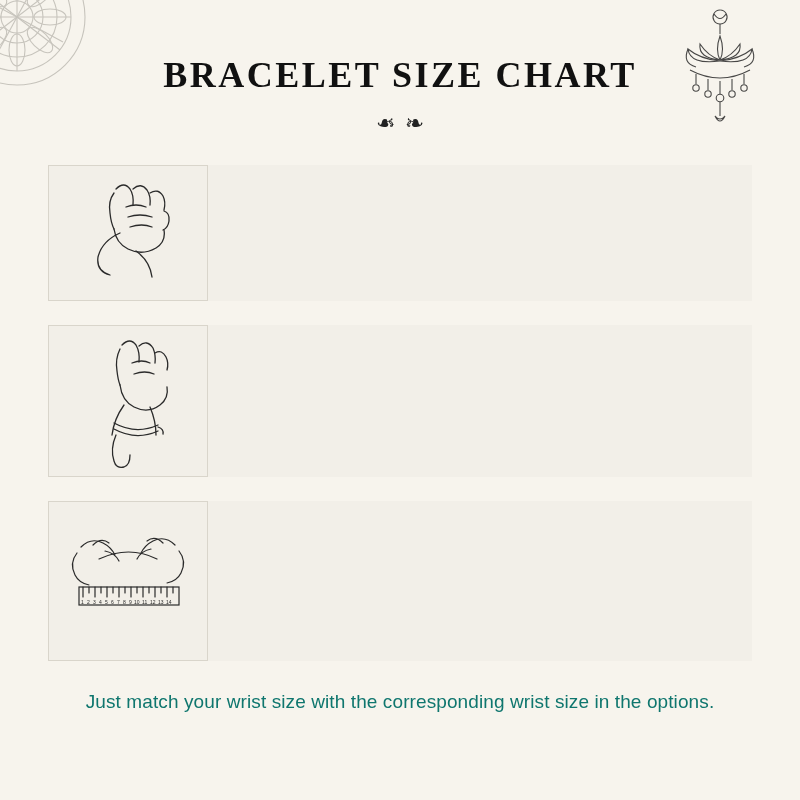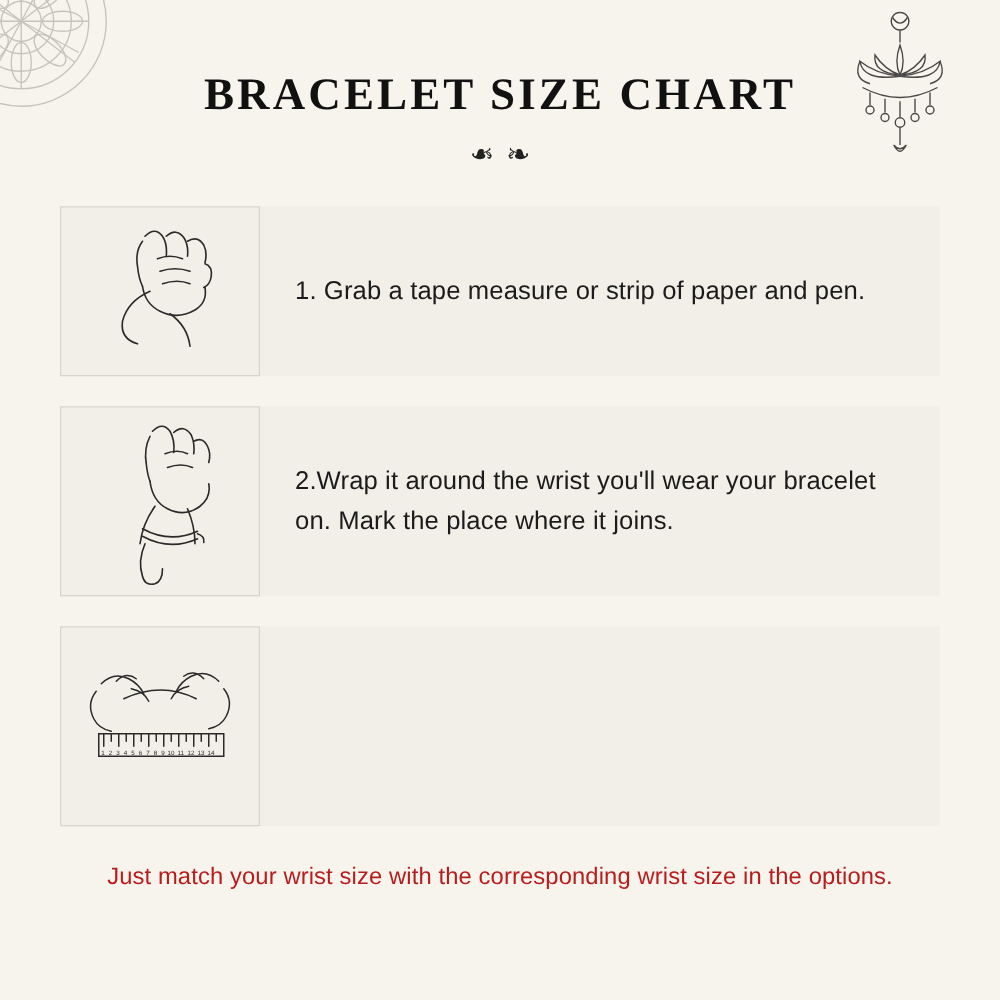--- a/index.html
+++ b/index.html
@@ -108,21 +108,21 @@
     color: #1b1b1b;
     letter-spacing: 0.1px;
   }
   .step1 .step-img { height: 136px; }
   .step2 .step-img { height: 152px; }
   .step3 .step-img { height: 160px; }
 
   .footer {
     text-align: center;
     font-size: 19px;
-    color: #b91c1c;
+    color: #0f766e;
     padding: 6px 30px 0;
     letter-spacing: 0.1px;
   }
 </style>
 </head>
 <body>
 
 <svg class="mandala" viewBox="0 0 150 150">
   <g stroke="#8d8a82" fill="none" stroke-width="1.1">
     <circle cx="75" cy="75" r="16"></circle>
@@ -207,21 +207,20 @@
           <path d="M106 38 q6 2 5 10 q-1 7 -6 9"></path>
           <path d="M56 56 q2 14 14 20 q14 7 28 -1 q10 -6 8 -18"></path>
           <path d="M68 34 q10 -4 20 0"></path>
           <path d="M70 44 q12 -4 24 0"></path>
           <path d="M72 54 q12 -4 22 0"></path>
           <path d="M62 60 q-18 8 -22 24 q-2 14 12 18"></path>
           <path d="M78 78 q14 10 16 26"></path>
         </g>
       </svg>
     </div>
-    <div class="step-text">1. Grab a tape measure or strip of paper and pen.</div>
   </div>
 
   <div class="step step2">
     <div class="step-img">
       <svg width="140" height="140" viewBox="0 0 140 140">
         <g stroke="#2a2a2a" fill="none" stroke-width="1.3" stroke-linecap="round">
           <path d="M62 18 q-5 10 -3 22 q1 9 3 14"></path>
           <path d="M64 14 q8 -8 14 0 q4 7 3 17"></path>
           <path d="M81 15 q8 -7 14 2 q3 7 2 15"></path>
           <path d="M97 22 q7 -4 11 4 q3 6 1 13"></path>
@@ -230,21 +229,20 @@
           <path d="M76 43 q11 -4 20 0"></path>
           <path d="M66 74 q-10 14 -12 30"></path>
           <path d="M92 76 q6 14 6 28"></path>
           <path d="M56 92 q22 12 44 2"></path>
           <path d="M56 98 q22 12 44 2"></path>
           <path d="M100 96 q6 2 5 7"></path>
           <path d="M58 104 q-6 14 -2 26 q2 8 10 6 q6 -2 6 -12"></path>
         </g>
       </svg>
     </div>
-    <div class="step-text">2.Wrap it around the wrist you'll wear your bracelet on. Mark the place where it joins.</div>
   </div>
 
   <div class="step step3">
     <div class="step-img">
       <svg width="150" height="140" viewBox="0 0 150 140">
         <g stroke="#2a2a2a" fill="none" stroke-width="1.2" stroke-linecap="round">
 
           <path d="M28 36 q10 -10 22 -4 q8 4 12 12"></path>
           <path d="M24 42 q-8 10 -2 22 q4 8 14 10"></path>
           <path d="M40 34 q8 -8 16 -2"></path>

